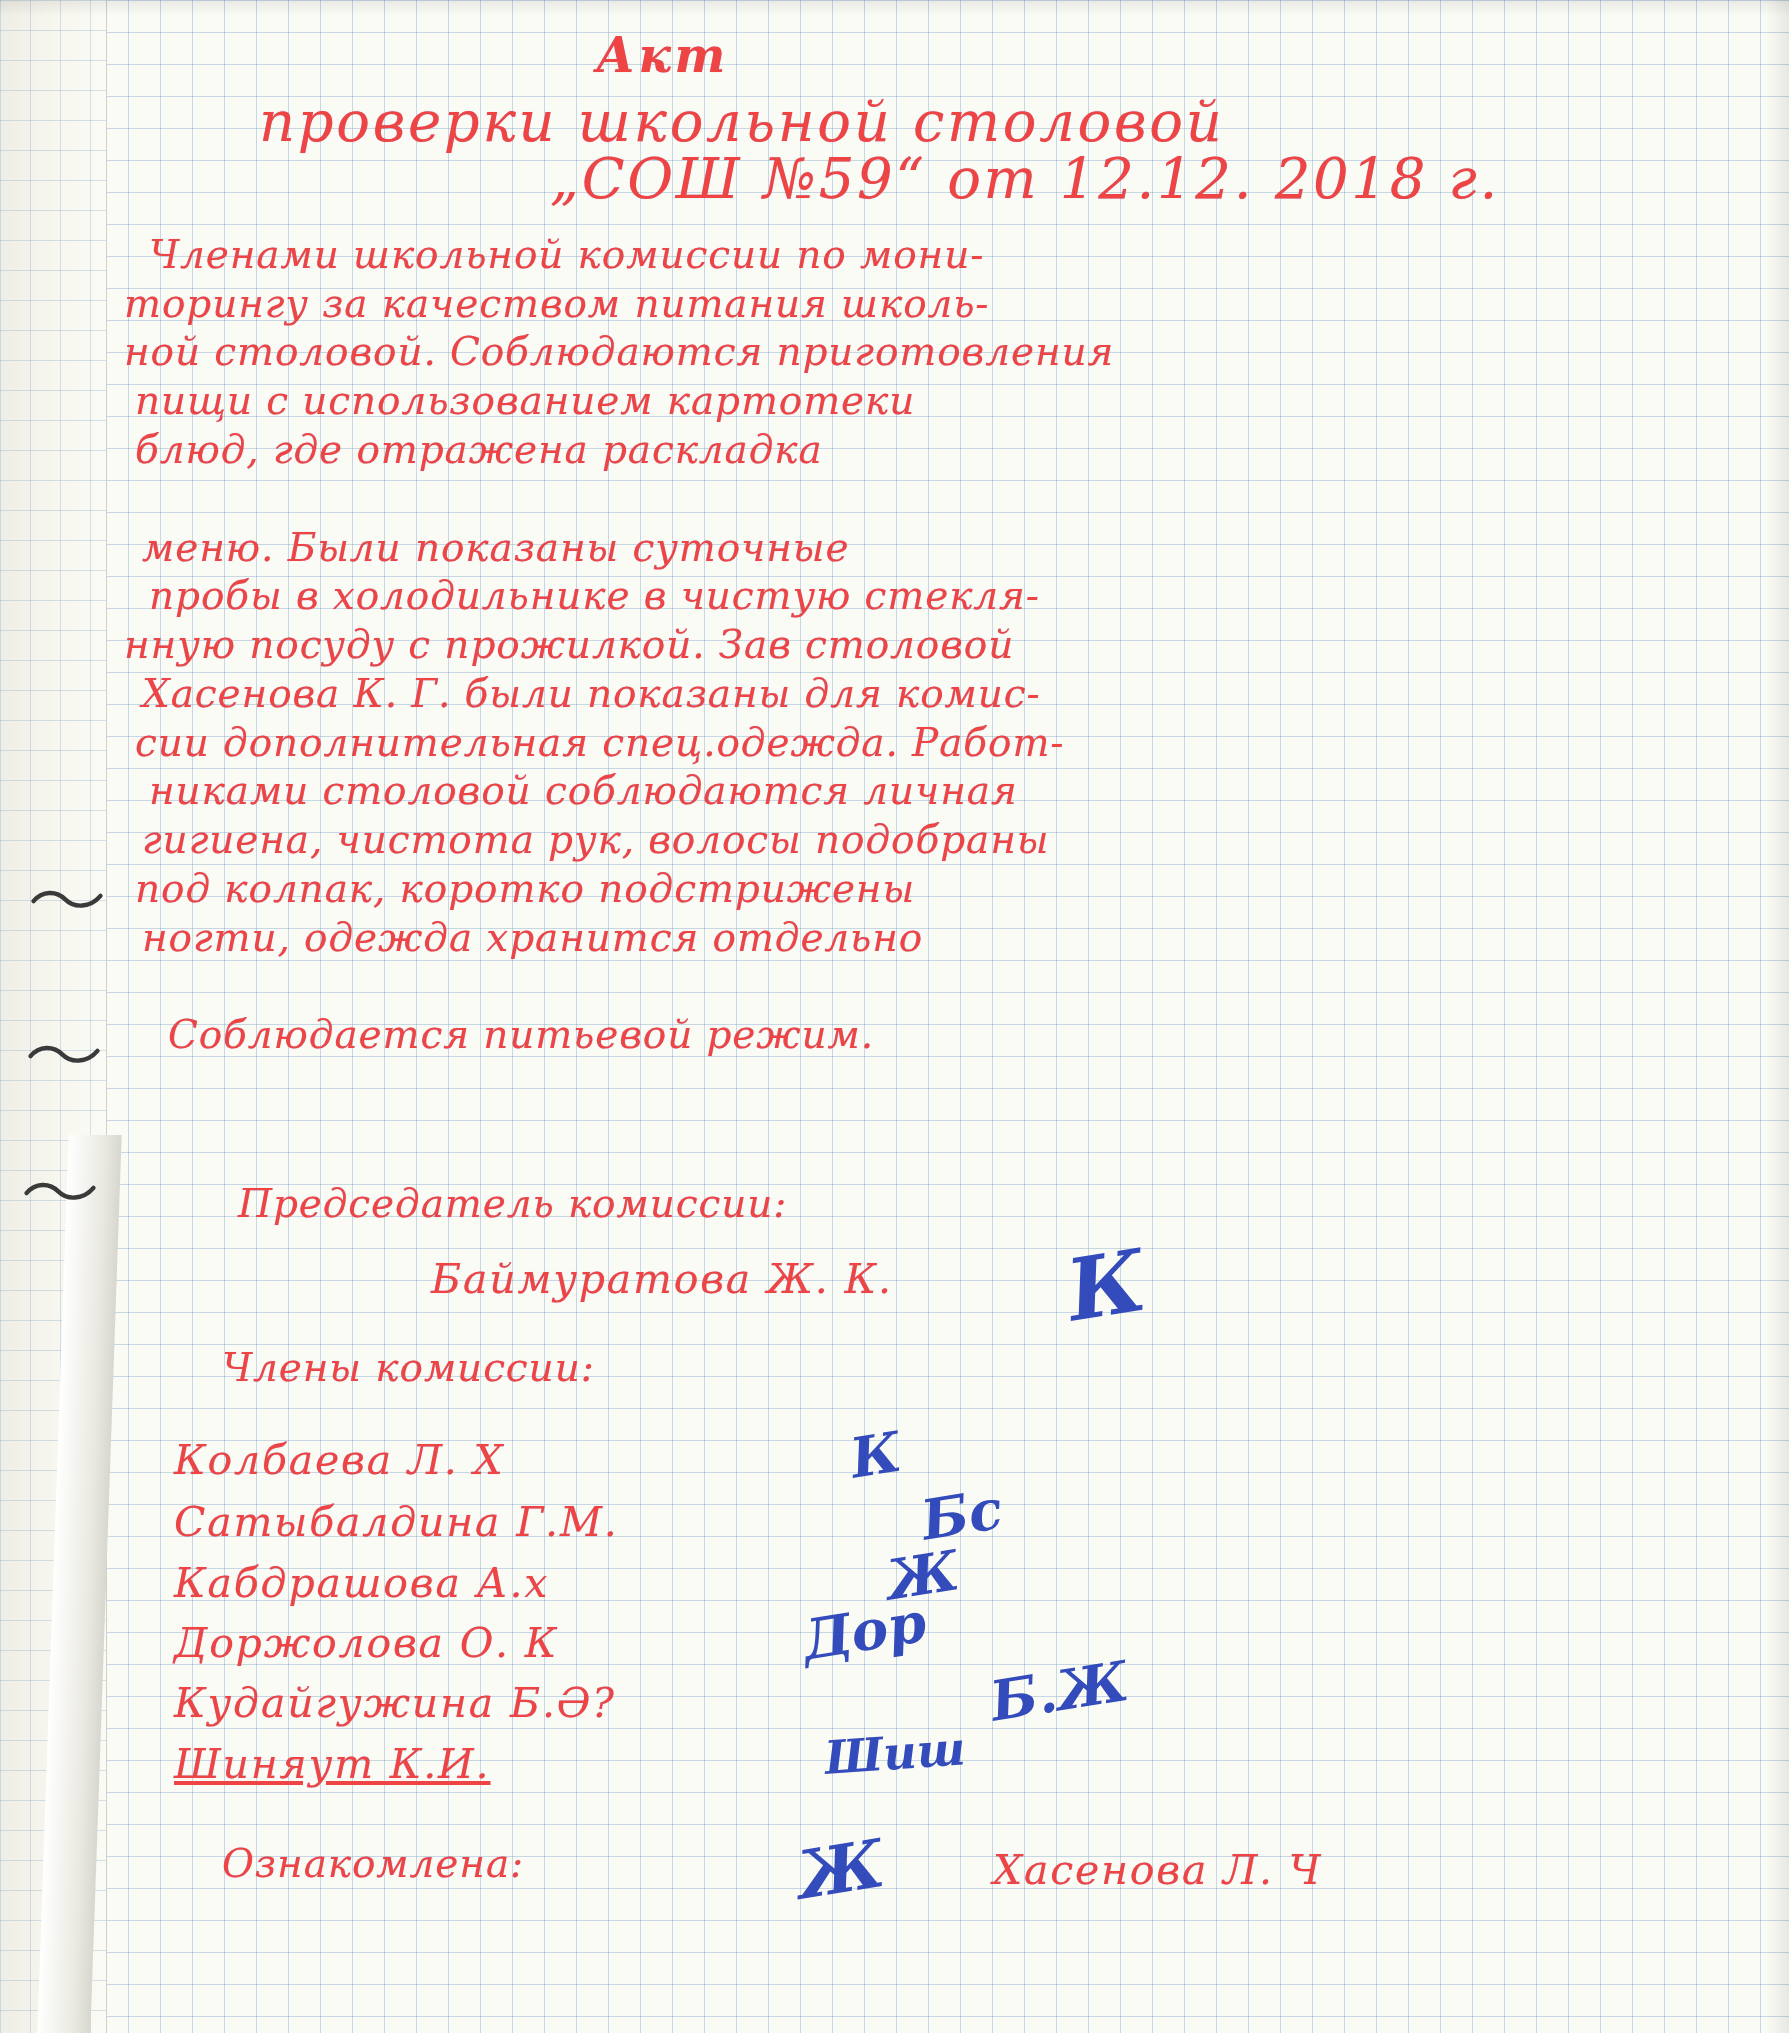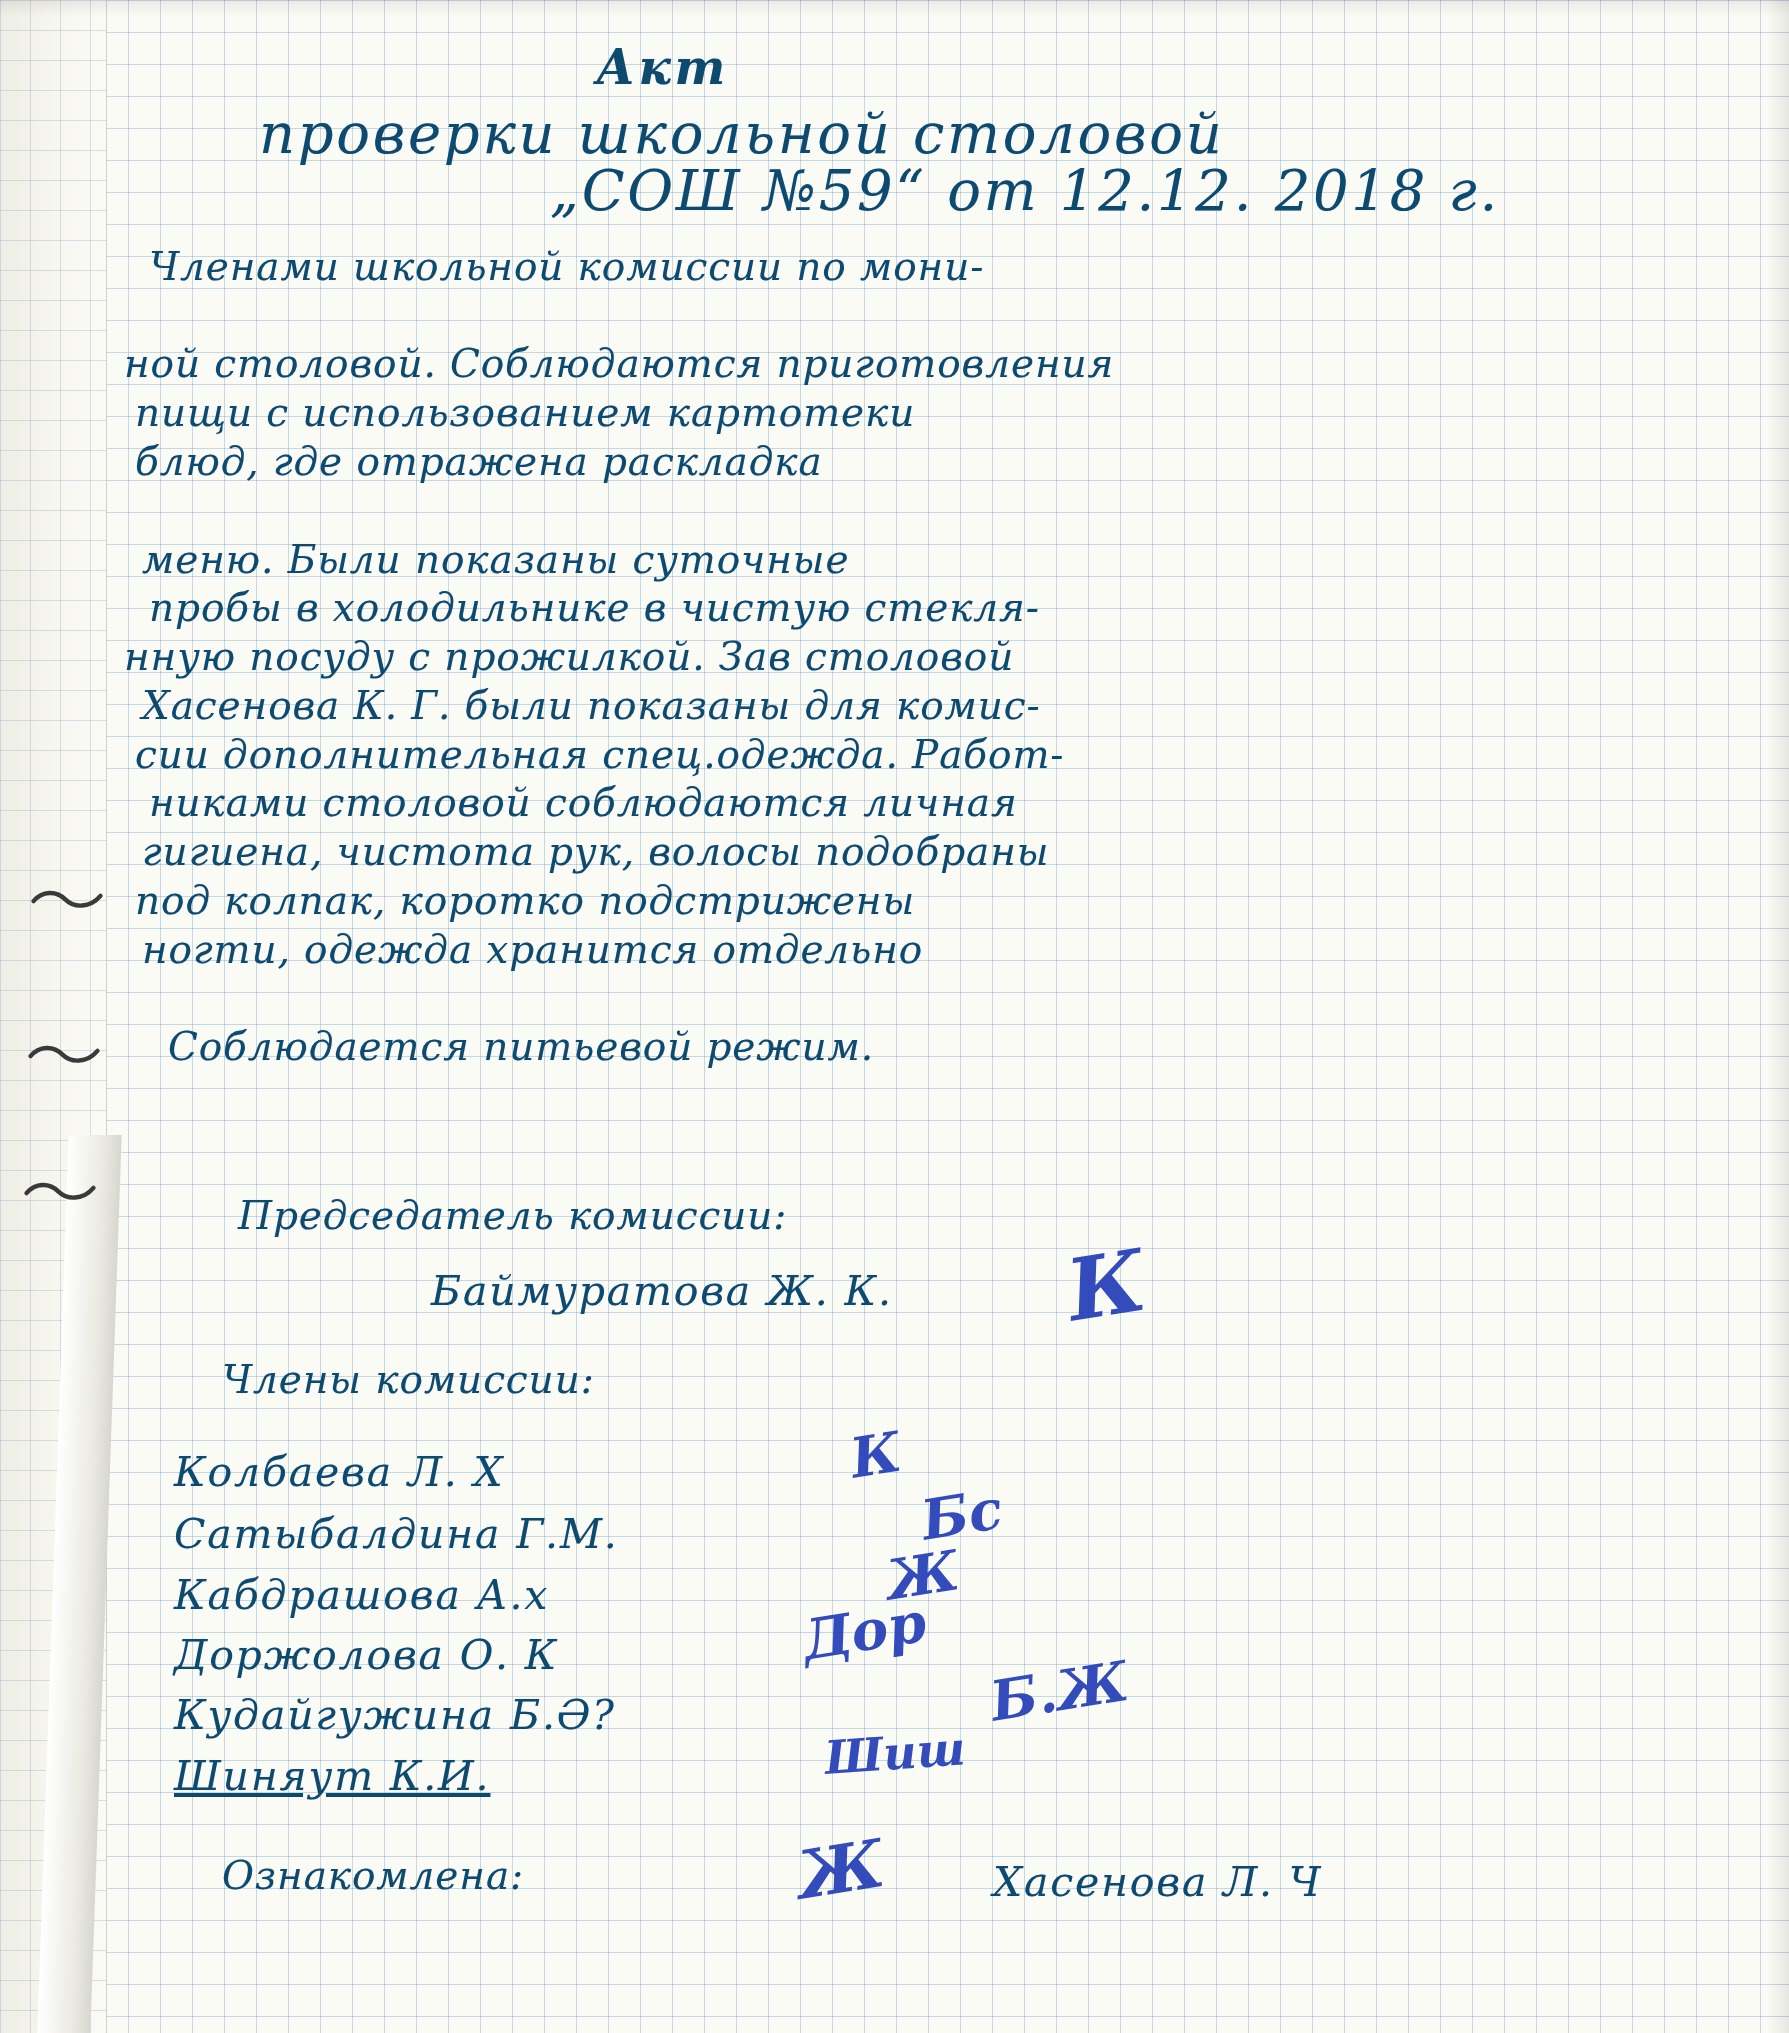--- a/index.html
+++ b/index.html
@@ -71,27 +71,26 @@
   
   .ring {
     position: absolute;
     width: 74px; height: 23px;
   }
   .ring svg { display: block; }
 
   
   .hand {
     position: absolute;
-    color: #0c4a6e;
+    color: #ef4444;
     font-family: "DejaVu Serif", serif;
     font-style: italic;
     white-space: nowrap;
     letter-spacing: 0.9px;
     text-shadow: 0 0 0.9px rgba(42,67,184,0.35);
-    margin-top: 12px;
   }
   .ln { font-size: 39px; line-height: 1.0; }
   .title { font-size: 48px; font-weight: 700; letter-spacing: 3.5px; }
   .sub { font-size: 56px; letter-spacing: 2.7px; }
   .sign-name { font-size: 41px; letter-spacing: 1.8px; }
   .sig {
     position: absolute;
     color: #2a43b8;
     font-family: "DejaVu Serif", serif;
     font-style: italic;
@@ -132,20 +131,21 @@
     <svg width="74" height="23" viewBox="0 0 84 26">
       <path d="M4 16 C14 4, 30 4, 40 14 C50 24, 68 24, 80 10" stroke="#3a3a3a" stroke-width="5" fill="none" stroke-linecap="round"></path>
     </svg>
   </div>
 
   <div class="hand title" style="left:596px; top:26.6px;">Акт</div>
   <div class="hand sub" style="left:259px; top:89px;">проверки   школьной   столовой</div>
   <div class="hand sub" style="left:550px; top:146px;">„СОШ №59“   от  12.12. 2018 г.</div>
 
   <div class="hand ln" style="left:149px; top:235px;">Членами  школьной  комиссии  по  мони-</div>
+  <div class="hand ln" style="left:124px; top:284px;">торингу  за  качеством  питания  школь-</div>
   <div class="hand ln" style="left:124px; top:332px;">ной  столовой.  Соблюдаются  приготовления</div>
   <div class="hand ln" style="left:135px; top:381px;">пищи  с  использованием  картотеки</div>
   <div class="hand ln" style="left:135px; top:430px;">блюд,  где  отражена  раскладка</div>
   <div class="hand ln" style="left:142px; top:528px;">меню.  Были  показаны  суточные</div>
   <div class="hand ln" style="left:149px; top:576px;">пробы  в  холодильнике  в  чистую  стекля-</div>
   <div class="hand ln" style="left:124px; top:625px;">нную  посуду  с  прожилкой.  Зав столовой</div>
   <div class="hand ln" style="left:142px; top:674px;">Хасенова К. Г.  были  показаны  для  комис-</div>
   <div class="hand ln" style="left:135px; top:723px;">сии  дополнительная  спец.одежда.  Работ-</div>
   <div class="hand ln" style="left:149px; top:771px;">никами  столовой  соблюдаются  личная</div>
   <div class="hand ln" style="left:142px; top:820px;">гигиена,  чистота  рук,  волосы  подобраны</div>

